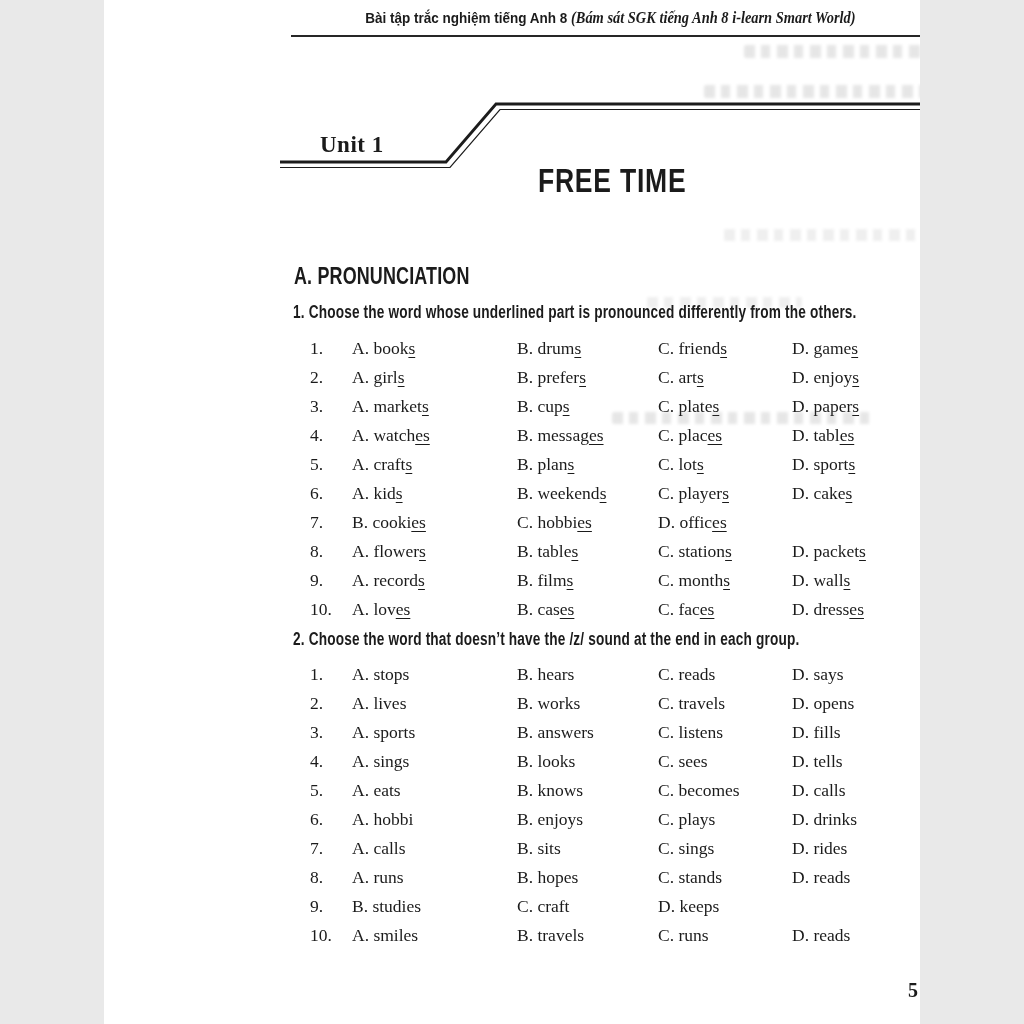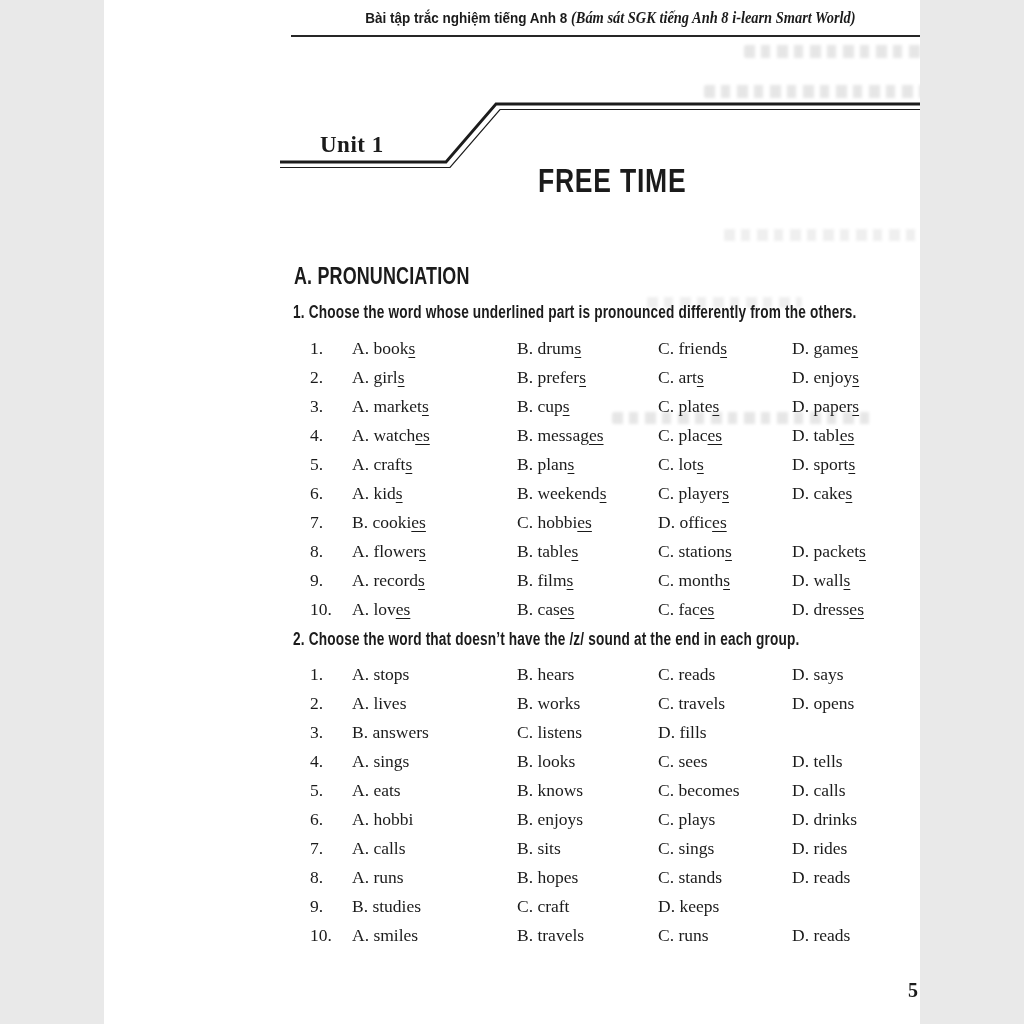--- a/index.html
+++ b/index.html
@@ -173,20 +173,21 @@
       </div>
       <div class="ex-row">
         <span class="num">2.</span>
         <span class="opt">A. lives</span>
         <span class="opt">B. works</span>
         <span class="opt">C. travels</span>
         <span class="opt">D. opens</span>
       </div>
       <div class="ex-row">
         <span class="num">3.</span>
+        <span class="opt">A. sports</span>
         <span class="opt">B. answers</span>
         <span class="opt">C. listens</span>
         <span class="opt">D. fills</span>
       </div>
       <div class="ex-row">
         <span class="num">4.</span>
         <span class="opt">A. sings</span>
         <span class="opt">B. looks</span>
         <span class="opt">C. sees</span>
         <span class="opt">D. tells</span>

